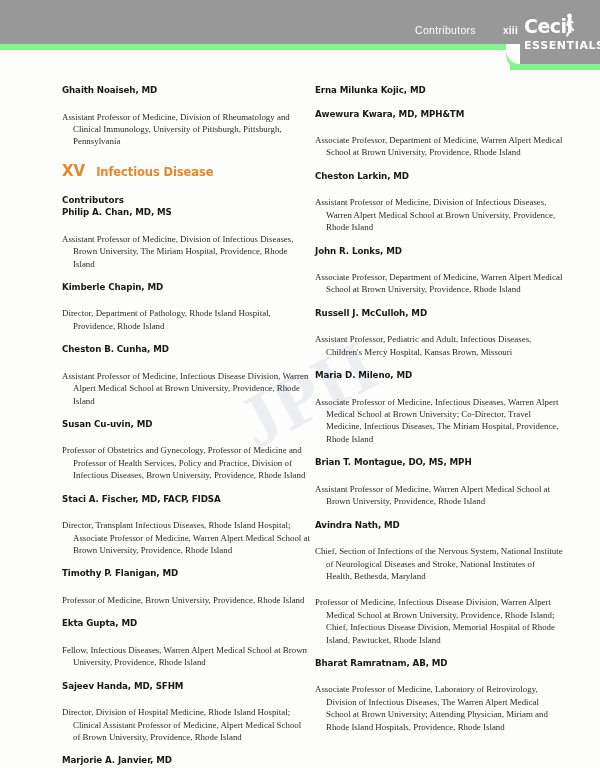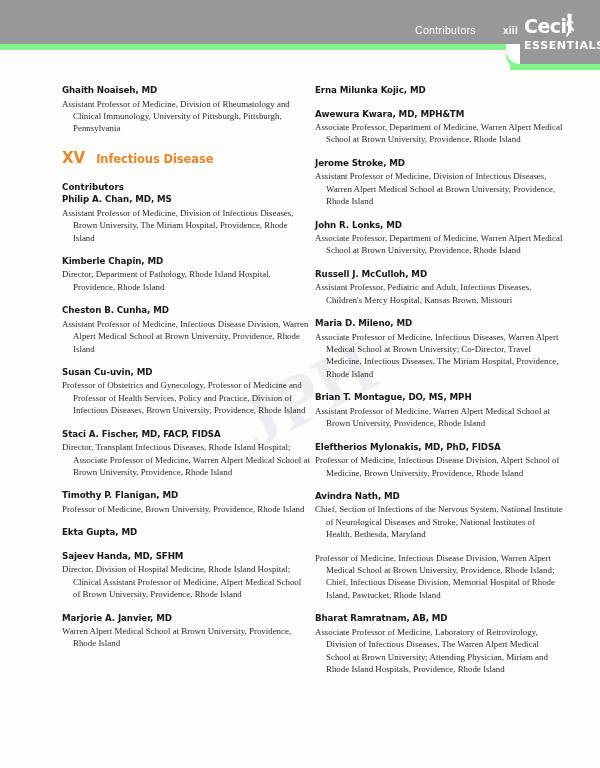--- a/index.html
+++ b/index.html
@@ -167,21 +167,21 @@
     line-height: 12.5px;
     letter-spacing: -0.1px;
   }
   .entry-affil {
     font-family: "Liberation Serif", serif;
     font-size: 8.9px;
     color: #2a2a2a;
     line-height: 12.4px;
     padding-left: 11px;
     text-indent: -11px;
-    margin-top: 1px;
+    margin-top: 14px;
   }
 
   .section-head {
     margin-top: 14px;
     margin-bottom: 14px;
     color: #e8862a;
   }
   .section-num {
     font-family: "DejaVu Sans", sans-serif;
     font-size: 15px;
@@ -269,20 +269,21 @@
     <div class="entry">
       <div class="entry-name">Staci A. Fischer, MD, FACP, FIDSA</div>
       <div class="entry-affil">Director, Transplant Infectious Diseases, Rhode Island Hospital; Associate Professor of Medicine, Warren Alpert Medical School at Brown University, Providence, Rhode Island</div>
     </div>
     <div class="entry">
       <div class="entry-name">Timothy P. Flanigan, MD</div>
       <div class="entry-affil">Professor of Medicine, Brown University, Providence, Rhode Island</div>
     </div>
     <div class="entry">
       <div class="entry-name">Ekta Gupta, MD</div>
+      <div class="entry-affil">Fellow, Infectious Diseases, Warren Alpert Medical School at Brown University, Providence, Rhode Island</div>
     </div>
     <div class="entry">
       <div class="entry-name">Sajeev Handa, MD, SFHM</div>
       <div class="entry-affil">Director, Division of Hospital Medicine, Rhode Island Hospital; Clinical Assistant Professor of Medicine, Alpert Medical School of Brown University, Providence, Rhode Island</div>
     </div>
     <div class="entry">
       <div class="entry-name">Marjorie A. Janvier, MD</div>
       <div class="entry-affil">Warren Alpert Medical School at Brown University, Providence, Rhode Island</div>
     </div>
 
@@ -290,44 +291,40 @@
 
   <div class="column col-right">
     <div class="entry">
       <div class="entry-name">Erna Milunka Kojic, MD</div>
     </div>
     <div class="entry">
       <div class="entry-name">Awewura Kwara, MD, MPH&amp;TM</div>
       <div class="entry-affil">Associate Professor, Department of Medicine, Warren Alpert Medical School at Brown University, Providence, Rhode Island</div>
     </div>
     <div class="entry">
-      <div class="entry-name">Jerome Stroke, MD</div>
+      <div class="entry-name">Cheston Larkin, MD</div>
       <div class="entry-affil">Assistant Professor of Medicine, Division of Infectious Diseases, Warren Alpert Medical School at Brown University, Providence, Rhode Island</div>
     </div>
     <div class="entry">
       <div class="entry-name">John R. Lonks, MD</div>
       <div class="entry-affil">Associate Professor, Department of Medicine, Warren Alpert Medical School at Brown University, Providence, Rhode Island</div>
     </div>
     <div class="entry">
       <div class="entry-name">Russell J. McCulloh, MD</div>
       <div class="entry-affil">Assistant Professor, Pediatric and Adult, Infectious Diseases, Children's Mercy Hospital, Kansas Brown, Missouri</div>
     </div>
     <div class="entry">
       <div class="entry-name">Maria D. Mileno, MD</div>
       <div class="entry-affil">Associate Professor of Medicine, Infectious Diseases, Warren Alpert Medical School at Brown University; Co-Director, Travel Medicine, Infectious Diseases, The Miriam Hospital, Providence, Rhode Island</div>
     </div>
     <div class="entry">
       <div class="entry-name">Brian T. Montague, DO, MS, MPH</div>
       <div class="entry-affil">Assistant Professor of Medicine, Warren Alpert Medical School at Brown University, Providence, Rhode Island</div>
     </div>
     <div class="entry">
-      <div class="entry-name">Eleftherios Mylonakis, MD, PhD, FIDSA</div>
-      <div class="entry-affil">Professor of Medicine, Infectious Disease Division, Alpert School of Medicine, Brown University,  Providence, Rhode Island</div>
-    </div>
-    <div class="entry">
       <div class="entry-name">Avindra Nath, MD</div>
       <div class="entry-affil">Chief, Section of Infections of the Nervous System, National Institute of Neurological Diseases and Stroke, National Institutes of Health, Bethesda, Maryland</div>
     </div>
     <div class="entry">
       <div class="entry-affil">Professor of Medicine, Infectious Disease Division, Warren Alpert Medical School at Brown University, Providence, Rhode Island; Chief, Infectious Disease Division, Memorial Hospital of Rhode Island, Pawtucket, Rhode Island</div>
     </div>
     <div class="entry">
       <div class="entry-name">Bharat Ramratnam, AB, MD</div>
       <div class="entry-affil">Associate Professor of Medicine, Laboratory of Retrovirology, Division of Infectious Diseases, The Warren Alpert Medical School at Brown University; Attending Physician, Miriam and Rhode Island Hospitals, Providence, Rhode Island</div>
     </div>

